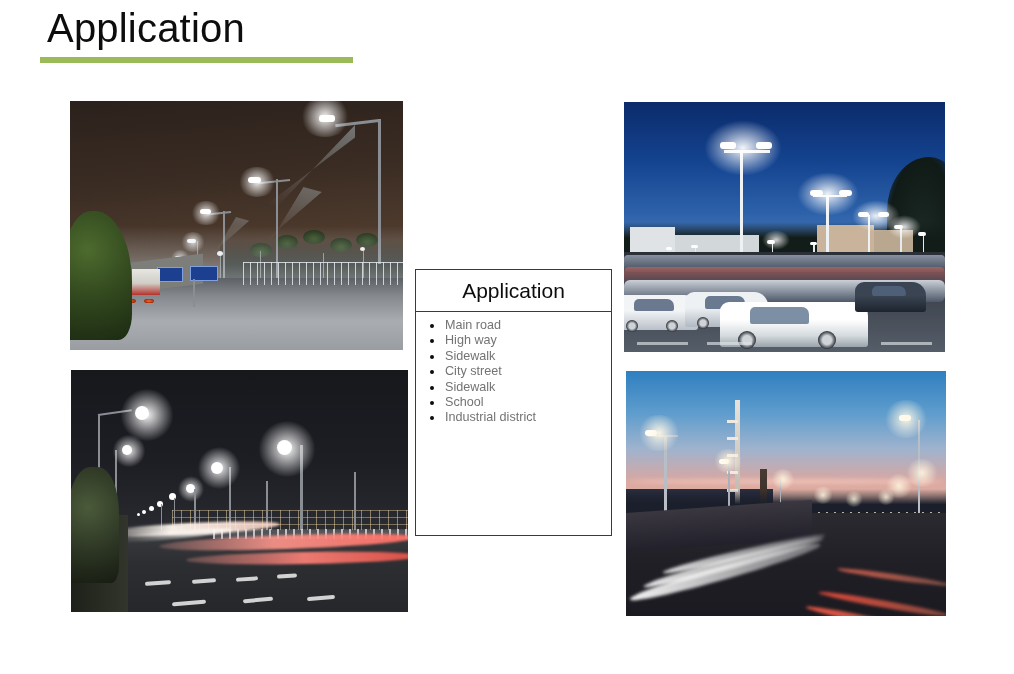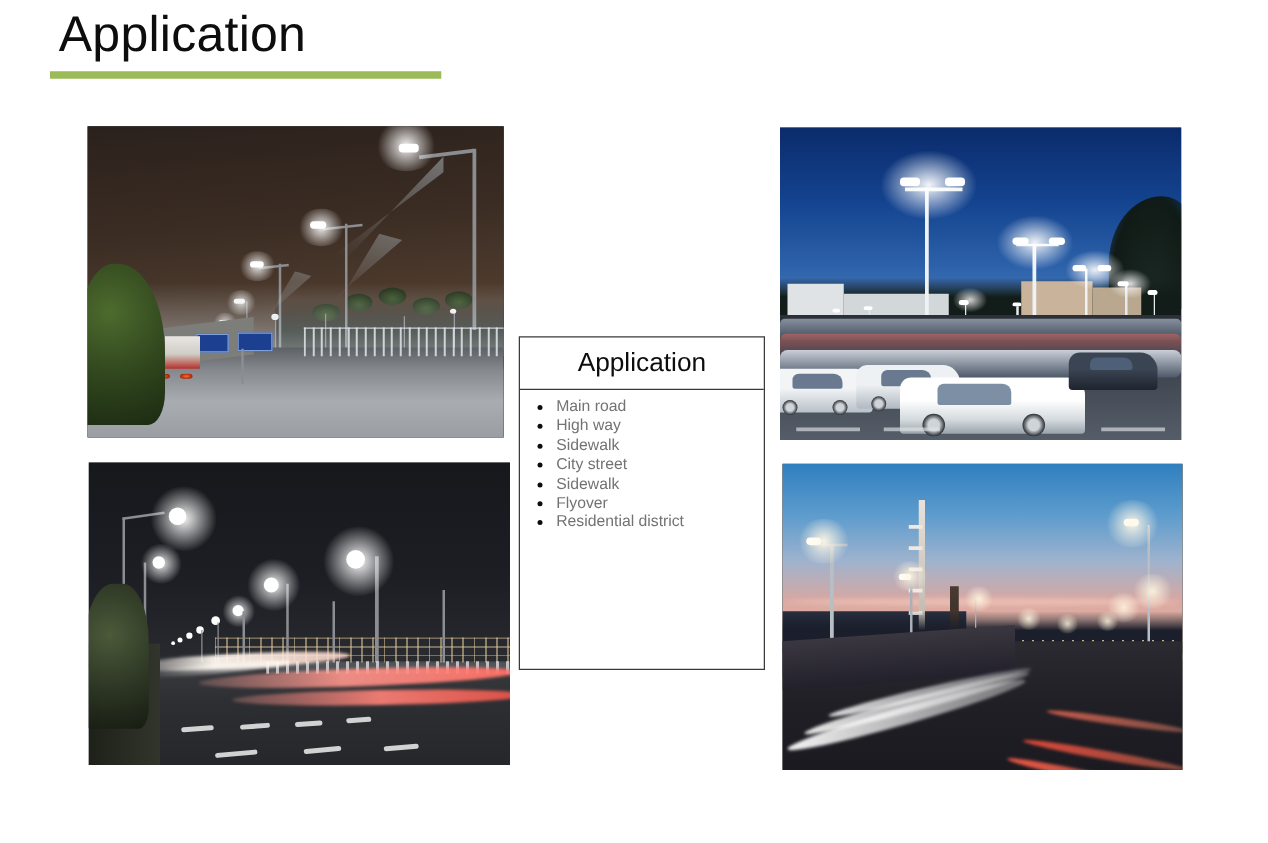--- a/index.html
+++ b/index.html
@@ -535,18 +535,18 @@
   <div id="application-box">
     <div class="box-header">
       <span class="box-header-title">Application</span>
     </div>
     <ul>
       <li>Main road</li>
       <li>High way</li>
       <li>Sidewalk</li>
       <li>City street</li>
       <li>Sidewalk</li>
-      <li>Flyover</li>
-      <li>Residential district</li>
+      <li>School</li>
+      <li>Industrial district</li>
     </ul>
   </div>
 
 </div>
 
 </body></html>

